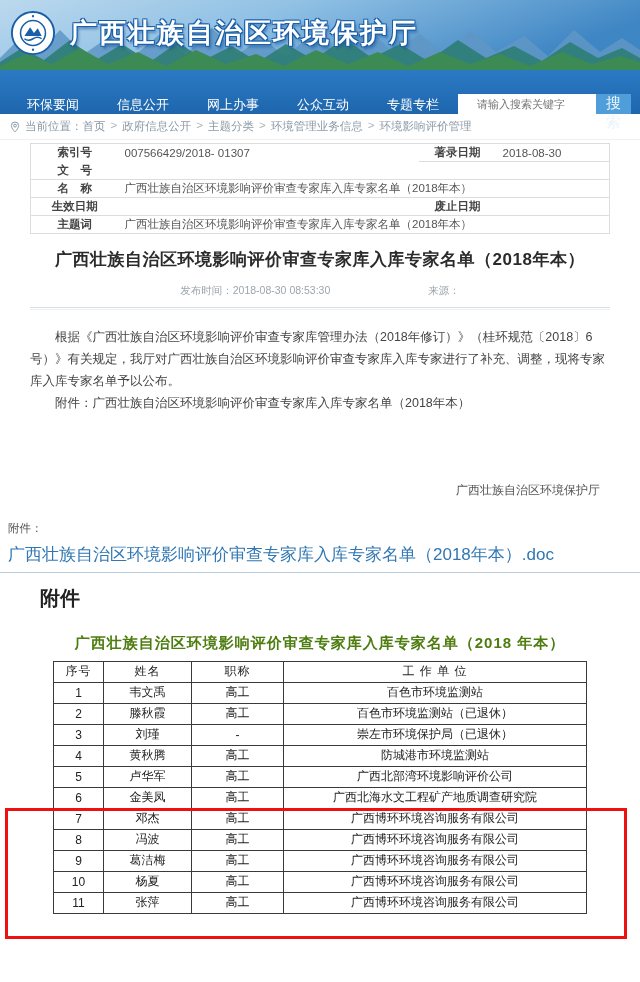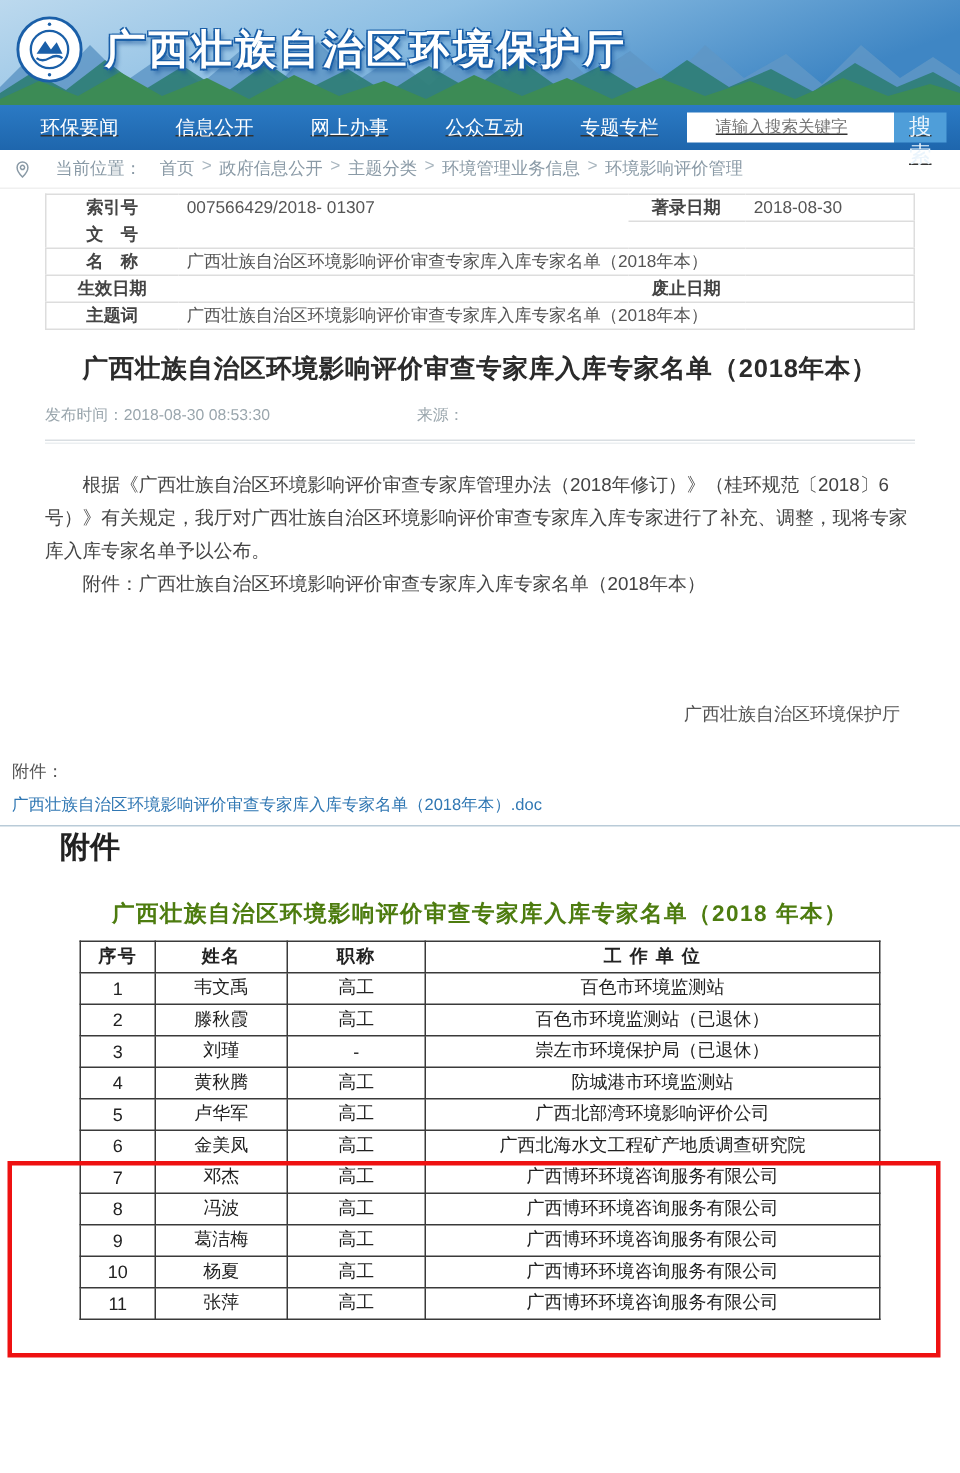--- a/index.html
+++ b/index.html
@@ -13,40 +13,40 @@
   .banner { position:relative; width:640px; height:70px; overflow:hidden; }
   .banner svg.bg { position:absolute; inset:0; }
   .banner .brand { position:absolute; top:10px; left:10px; display:flex; align-items:center; z-index:2; }
   .logo { width:46px; height:46px; }
   .site-title {
     margin-left:14px; font-size:27px; font-weight:bold; color:#fff; letter-spacing:2px;
     text-shadow:1px 1px 0 #1a5fa8, -1px 1px 0 #1a5fa8, 1px -1px 0 #1a5fa8, -1px -1px 0 #1a5fa8, 2px 3px 3px rgba(20,80,150,.6);
   }
   
   .nav {
-    width:640px; height:30px; background:linear-gradient(180deg,#2b7ac4,#1e66ad);
-    display:flex; align-items:center; padding:0 8px;text-decoration:underline;
+    width:640px; height:44px; background:linear-gradient(180deg,#2b7ac4,#1e66ad);
+    display:flex; align-items:flex-end; padding:0 8px;
   }
   .nav-item {
     color:#fff; font-size:13px; padding:0 19px; cursor:pointer; white-space:nowrap;
   }
   .nav-spacer { flex:1; }
   .search-box { display:flex; align-items:center; margin-right:2px; }
   .search-input {
     width:138px; height:20px; border:none; background:#fff; font-size:11px; padding:0 19px;
     color:#333; outline:none; font-family:inherit;
   }
   .search-btn {
     height:20px; border:none; background:#4f9ed9; color:#eaf4fc; font-size:15px;
     padding:0 10px; cursor:pointer; font-family:inherit;
   }
   
   .breadcrumb {
     height:26px; display:flex; align-items:center; padding:0 10px;
-    font-size:11.5px; color:#8a9aa6; border-bottom:1px solid #f0f0f0;gap:12px;
+    font-size:11.5px; color:#8a9aa6; border-bottom:1px solid #f0f0f0;
   }
   .crumb-pin { margin-right:5px; display:inline-flex; }
   .crumb-link { color:#8a9aa6; cursor:pointer; }
   .crumb-sep { margin:0 5px; color:#a9b6bf; }
   
   .meta-wrap { padding:3px 30px 0 30px; }
   table.meta { width:100%; border-collapse:collapse; border:1px solid #ddd; background:#fff; }
   table.meta td {
     font-size:11.5px; height:17px; padding:1px 6px; color:#555; vertical-align:middle;
   }
@@ -55,45 +55,45 @@
   table.meta td.val1 { width:300px; }
   tr.rb td { border-bottom:1px solid #ddd; }
   tr.rb-right td.lbl2, tr.rb-right td.val2 { border-bottom:1px solid #ddd; }
   
   .article { padding:0 30px; }
   .art-title {
     margin-top:14px; text-align:center; font-size:17px; font-weight:bold; color:#2b2b2b;
     letter-spacing:.5px;
   }
   .art-meta {
-    margin-top:13px; display:flex; justify-content:flex-start; gap:98px;
+    margin-top:13px; display:flex; justify-content:center; gap:98px;
     font-size:10.5px; color:#9aa6ad;
   }
   .divider { margin-top:9px; height:3px; border-top:1px solid #d9dee2; border-bottom:1px solid #eceff1; }
   .art-body { margin-top:16px; font-size:12.5px; color:#444; line-height:22px; }
   .art-body p { text-indent:2em; }
   .art-body p + p { }
   .sig-block { margin-top:68px; text-align:right; padding-right:10px; font-size:12px; color:#555; }
   .sig-date { margin-top:26px; }
   
   .attach { margin-top:22px; font-size:11.5px; color:#555; }
   .attach-label { padding-left:8px; }
   .attach-link-row { margin-top:7px; padding:0 0 6px 8px; border-bottom:1px solid #b9cbd8; }
-  .attach-link { color:#3077b3; cursor:pointer; text-decoration:none; font-size:11px;text-align:center; }
-  
-  .appendix-heading { margin:0 0 0 40px; font-size:20px; font-weight:bold; color:#222; }
+  .attach-link { color:#3077b3; cursor:pointer; text-decoration:none; font-size:17px;text-align:center; }
+  
+  .appendix-heading { margin:12px 0 0 40px; font-size:20px; font-weight:bold; color:#222; }
   .appendix-title {
     margin-top:22px; text-align:center; font-size:15px; font-weight:bold; color:#4d7c0f; letter-spacing:1px;
   }
   .table-holder { position:relative; width:534px; margin:8px auto 0 auto; }
   table.experts { width:534px; border-collapse:collapse; }
   table.experts th, table.experts td {
     border:1px solid #3a3a3a; font-size:12px; color:#222; text-align:center; height:21px; padding:0 4px;
   }
-  table.experts th { font-weight:bold; letter-spacing:1px; }
+  table.experts th { font-weight:normal; letter-spacing:1px; }
   col.c-no { width:50px; } col.c-name { width:88px; } col.c-title { width:92px; }
   .red-box {
     position:absolute; left:-48px; top:147px; width:622px; height:131px;
     border:3px solid #ee1111; pointer-events:none; z-index:3;
   }
 </style>
 </head>
 <body>
 
 <div class="banner">

